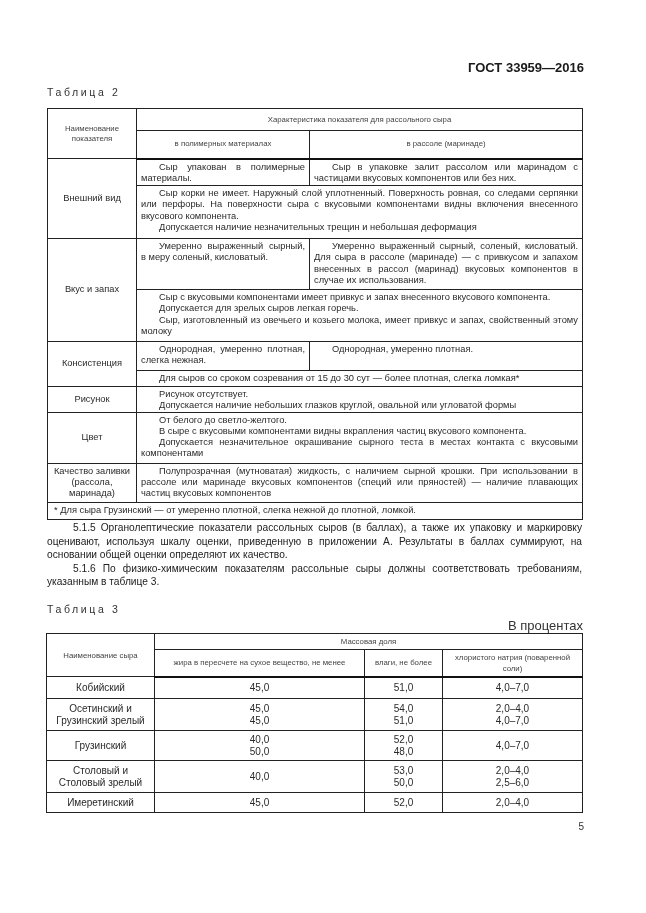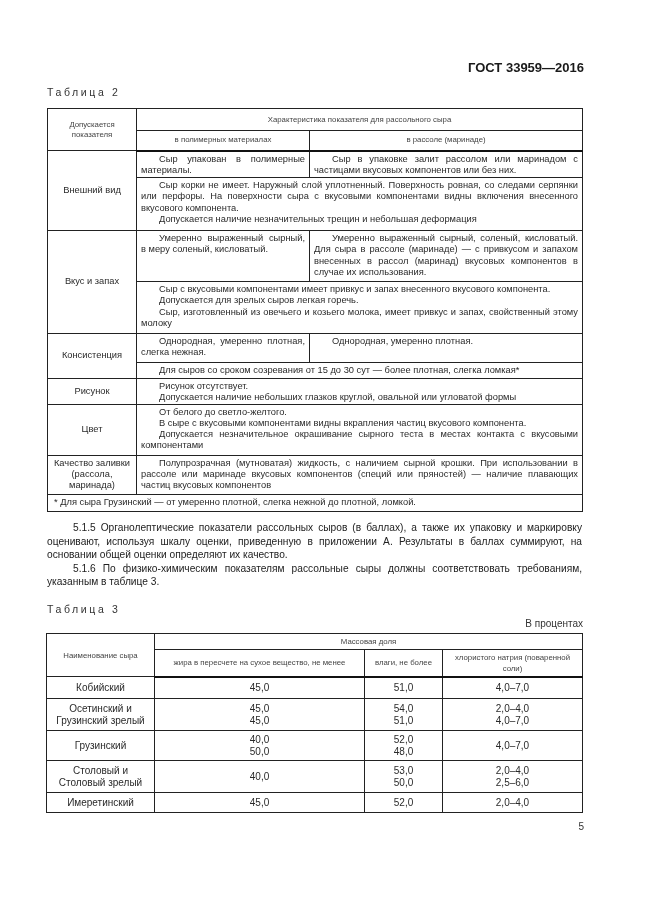--- a/index.html
+++ b/index.html
@@ -14,43 +14,43 @@
   td.name { text-align: center; }
   td.txt { text-align: justify; vertical-align: top; padding-top: 2px; margin-left: 46px; }
   td.txt p { margin: 0; text-indent: 18px; }
   tr.thick td { border-bottom: 2.5px solid #111; }
   .t2 { left: 47px; top: 108px; width: 535px; }
   .t3 { left: 46px; top: 633px; width: 536px; }
   .t3 td { text-align: center; font-size: 10px; line-height: 11.5px; }
   .t3 td.h { font-size: 7.8px; line-height: 11px; }
   .para { left: 47px; width: 535px; font-size: 10.2px; line-height: 13.6px; text-align: justify; color: #222; }
   .para p { margin: 0; text-indent: 26px; }
-  .unit { right: 63px; top: 618px; font-size: 10px; color: #333; }
+  .unit { right: 63px; top: 618px; font-size: 13px; color: #333; }
   .pg { right: 62px; top: 821px; font-size: 10px; color: #333; }
   .ft { text-align: left; padding-left: 6px; }
 </style>
 </head>
 <body>
 
 <div class="abs hdr">ГОСТ 33959—2016</div>
 
 <div class="abs tcap" style="left:47px; top:86px;">Таблица 2</div>
 
 <table class="t2">
   <colgroup>
       <col style="width:89px">
       <col style="width:173px">
       <col style="width:273px">
     </colgroup>
   <tbody>
       <tr style="height:22px">
-    <td class="h" rowspan="2">Допускается показателя</td>
+    <td class="h" rowspan="2">Наименование показателя</td>
     <td class="h" colspan="2">Характеристика показателя для рассольного сыра</td>
   </tr>
-  <tr class="thick" style="height:20px">
+  <tr class="thick" style="height:28px">
     <td class="h">в полимерных материалах</td>
     <td class="h">в рассоле (маринаде)</td>
   </tr>
 
   <tr style="height:27px">
     <td class="name" rowspan="2">Внешний вид</td>
     <td class="txt">
           <p>Сыр упакован в полимерные материалы.</p>
         </td>
     <td class="txt">

